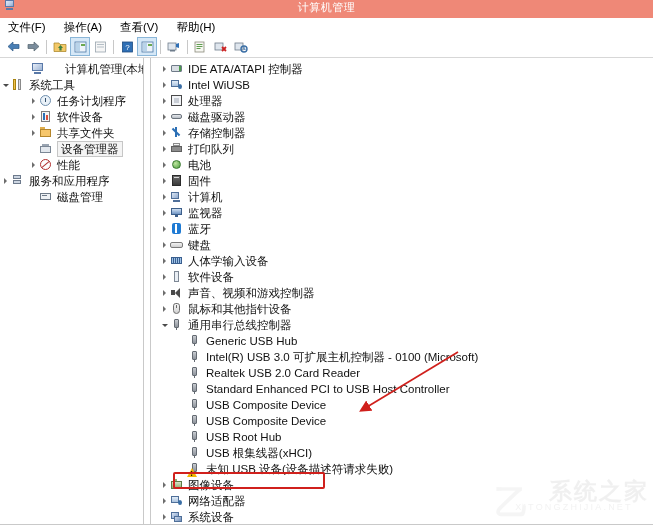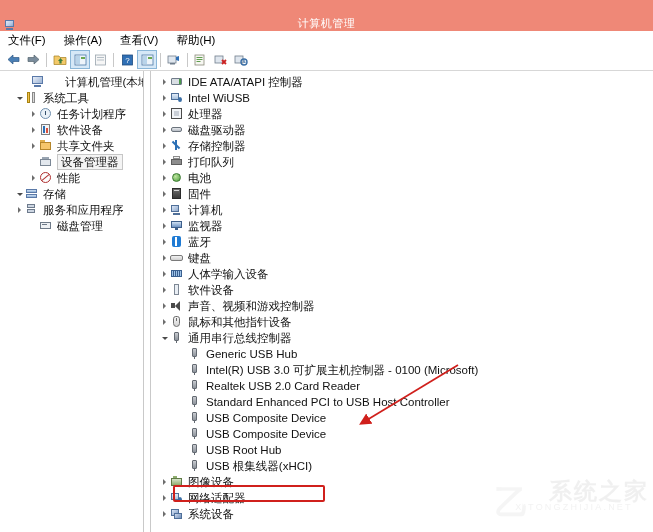--- a/index.html
+++ b/index.html
@@ -9,24 +9,24 @@
     width: 653px; height: 532px;
     background: #ffffff;
     font-family: "Liberation Sans", "DejaVu Sans", sans-serif;
     font-size: 12px;
     color: #000;
     overflow: hidden;
     position: relative;
   }
   
   .titlebar {
-    height: 31px;
+    height: 18px;
     background: #ef8877;
     display: flex;
-    align-items: flex-end;
+    align-items: flex-start;
     position: relative;
   }
   .titlebar .app-icon {
     width: 11px; height: 11px;
     margin-left: 4px;
     position: relative;
     flex: 0 0 auto;
   }
   .titlebar .app-icon .mon {
     position: absolute; left: 1px; top: 0px;
@@ -147,21 +147,21 @@
   .row .lbl { color: #111; }
   .row.selected-lite .lbl-wrap {
     border: 1px solid #c6c6c6;
     background: #f4f4f4;
     padding: 0 3px;
     display: inline-block;
     line-height: 14px;
   }
   
   .ind0 { padding-left: 4px; gap: 16px; }
-  .ind1 { padding-left: 14px; }
+  .ind1 { }
   .ind2 { padding-left: 28px; }
   .rind0 { padding-left: 8px; }
   .rind1 { padding-left: 26px; text-align: center; }
 
   
   .ico-box { position:absolute; box-sizing:border-box; }
 
   .i-computer .scr { left:1px; top:1px; width:11px; height:8px;
       background: linear-gradient(135deg,#e8eef8,#9db4d4); border:1px solid #5a79a8; }
   .i-computer .ft { left:3px; top:10px; width:7px; height:2px; background:#5a79a8; }
@@ -493,30 +493,20 @@
             <span class="arrow-c"></span>
           </span>
           <span class="ic i-perf">
             <div class="ico-box c"></div>
             <div class="ico-box s"></div>
           </span>
           <span class="lbl-wrap"><span class="lbl">性能</span></span>
         </div>
         <div class="row ind1">
           <span class="twisty">
-            <span class="arrow-o"></span>
-          </span>
-          <span class="ic i-storage">
-            <div class="ico-box d1"></div>
-            <div class="ico-box d2"></div>
-          </span>
-          <span class="lbl-wrap"><span class="lbl">存储</span></span>
-        </div>
-        <div class="row ind1">
-          <span class="twisty">
             <span class="arrow-c"></span>
           </span>
           <span class="ic i-service">
             <div class="ico-box b1"></div>
             <div class="ico-box b2"></div>
           </span>
           <span class="lbl-wrap"><span class="lbl">服务和应用程序</span></span>
         </div>
         <div class="row ind2">
           <span class="twisty"></span>
@@ -754,20 +744,29 @@
           </span>
           <span class="lbl-wrap"><span class="lbl">USB Root Hub</span></span>
         </div>
         <div class="row rind1">
           <span class="twisty"></span>
           <span class="ic i-usb">
             <div class="ico-box b"></div>
             <div class="ico-box s"></div>
           </span>
           <span class="lbl-wrap"><span class="lbl">USB 根集线器(xHCI)</span></span>
+        </div>
+        <div class="row rind1">
+          <span class="twisty"></span>
+          <span class="ic i-usb">
+            <div class="ico-box b"></div>
+            <div class="ico-box s"></div>
+            <div class="warn"></div>
+          </span>
+          <span class="lbl-wrap"><span class="lbl">未知 USB 设备(设备描述符请求失败)</span></span>
         </div>
         <div class="row rind0">
           <span class="twisty">
             <span class="arrow-c"></span>
           </span>
           <span class="ic i-img">
             <div class="ico-box b"></div>
             <div class="ico-box l"></div>
           </span>
           <span class="lbl-wrap"><span class="lbl">图像设备</span></span>

